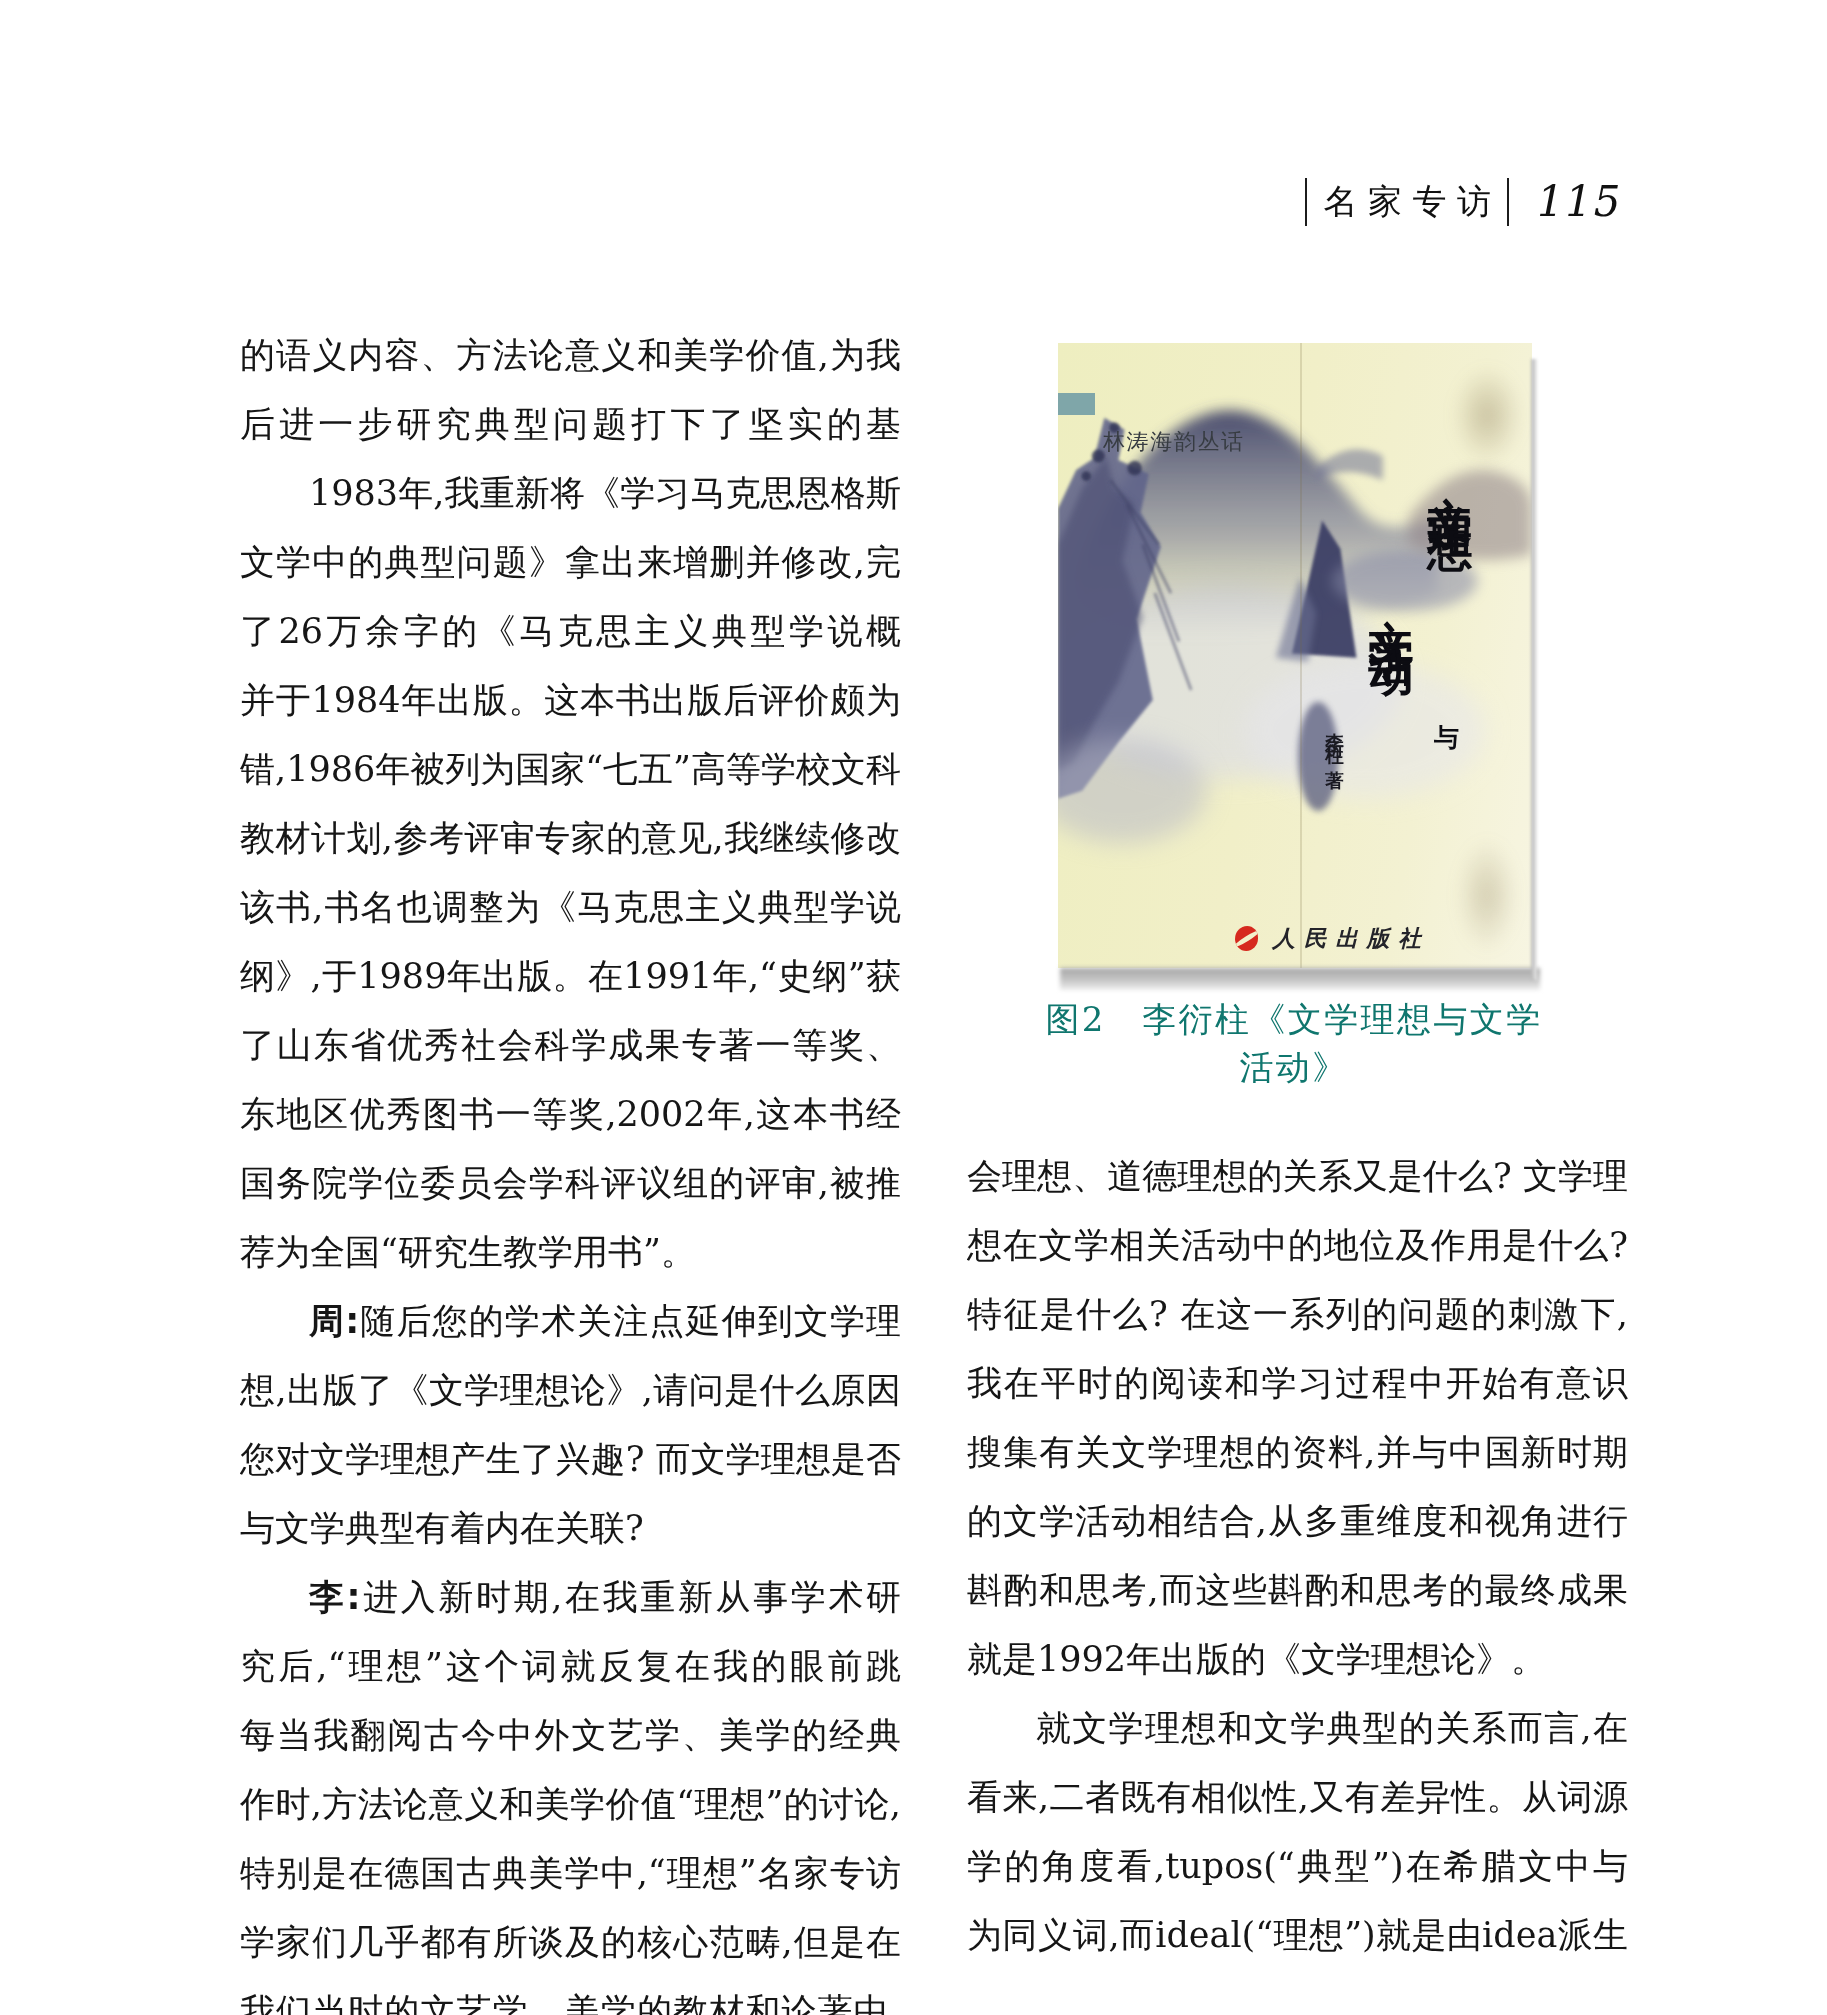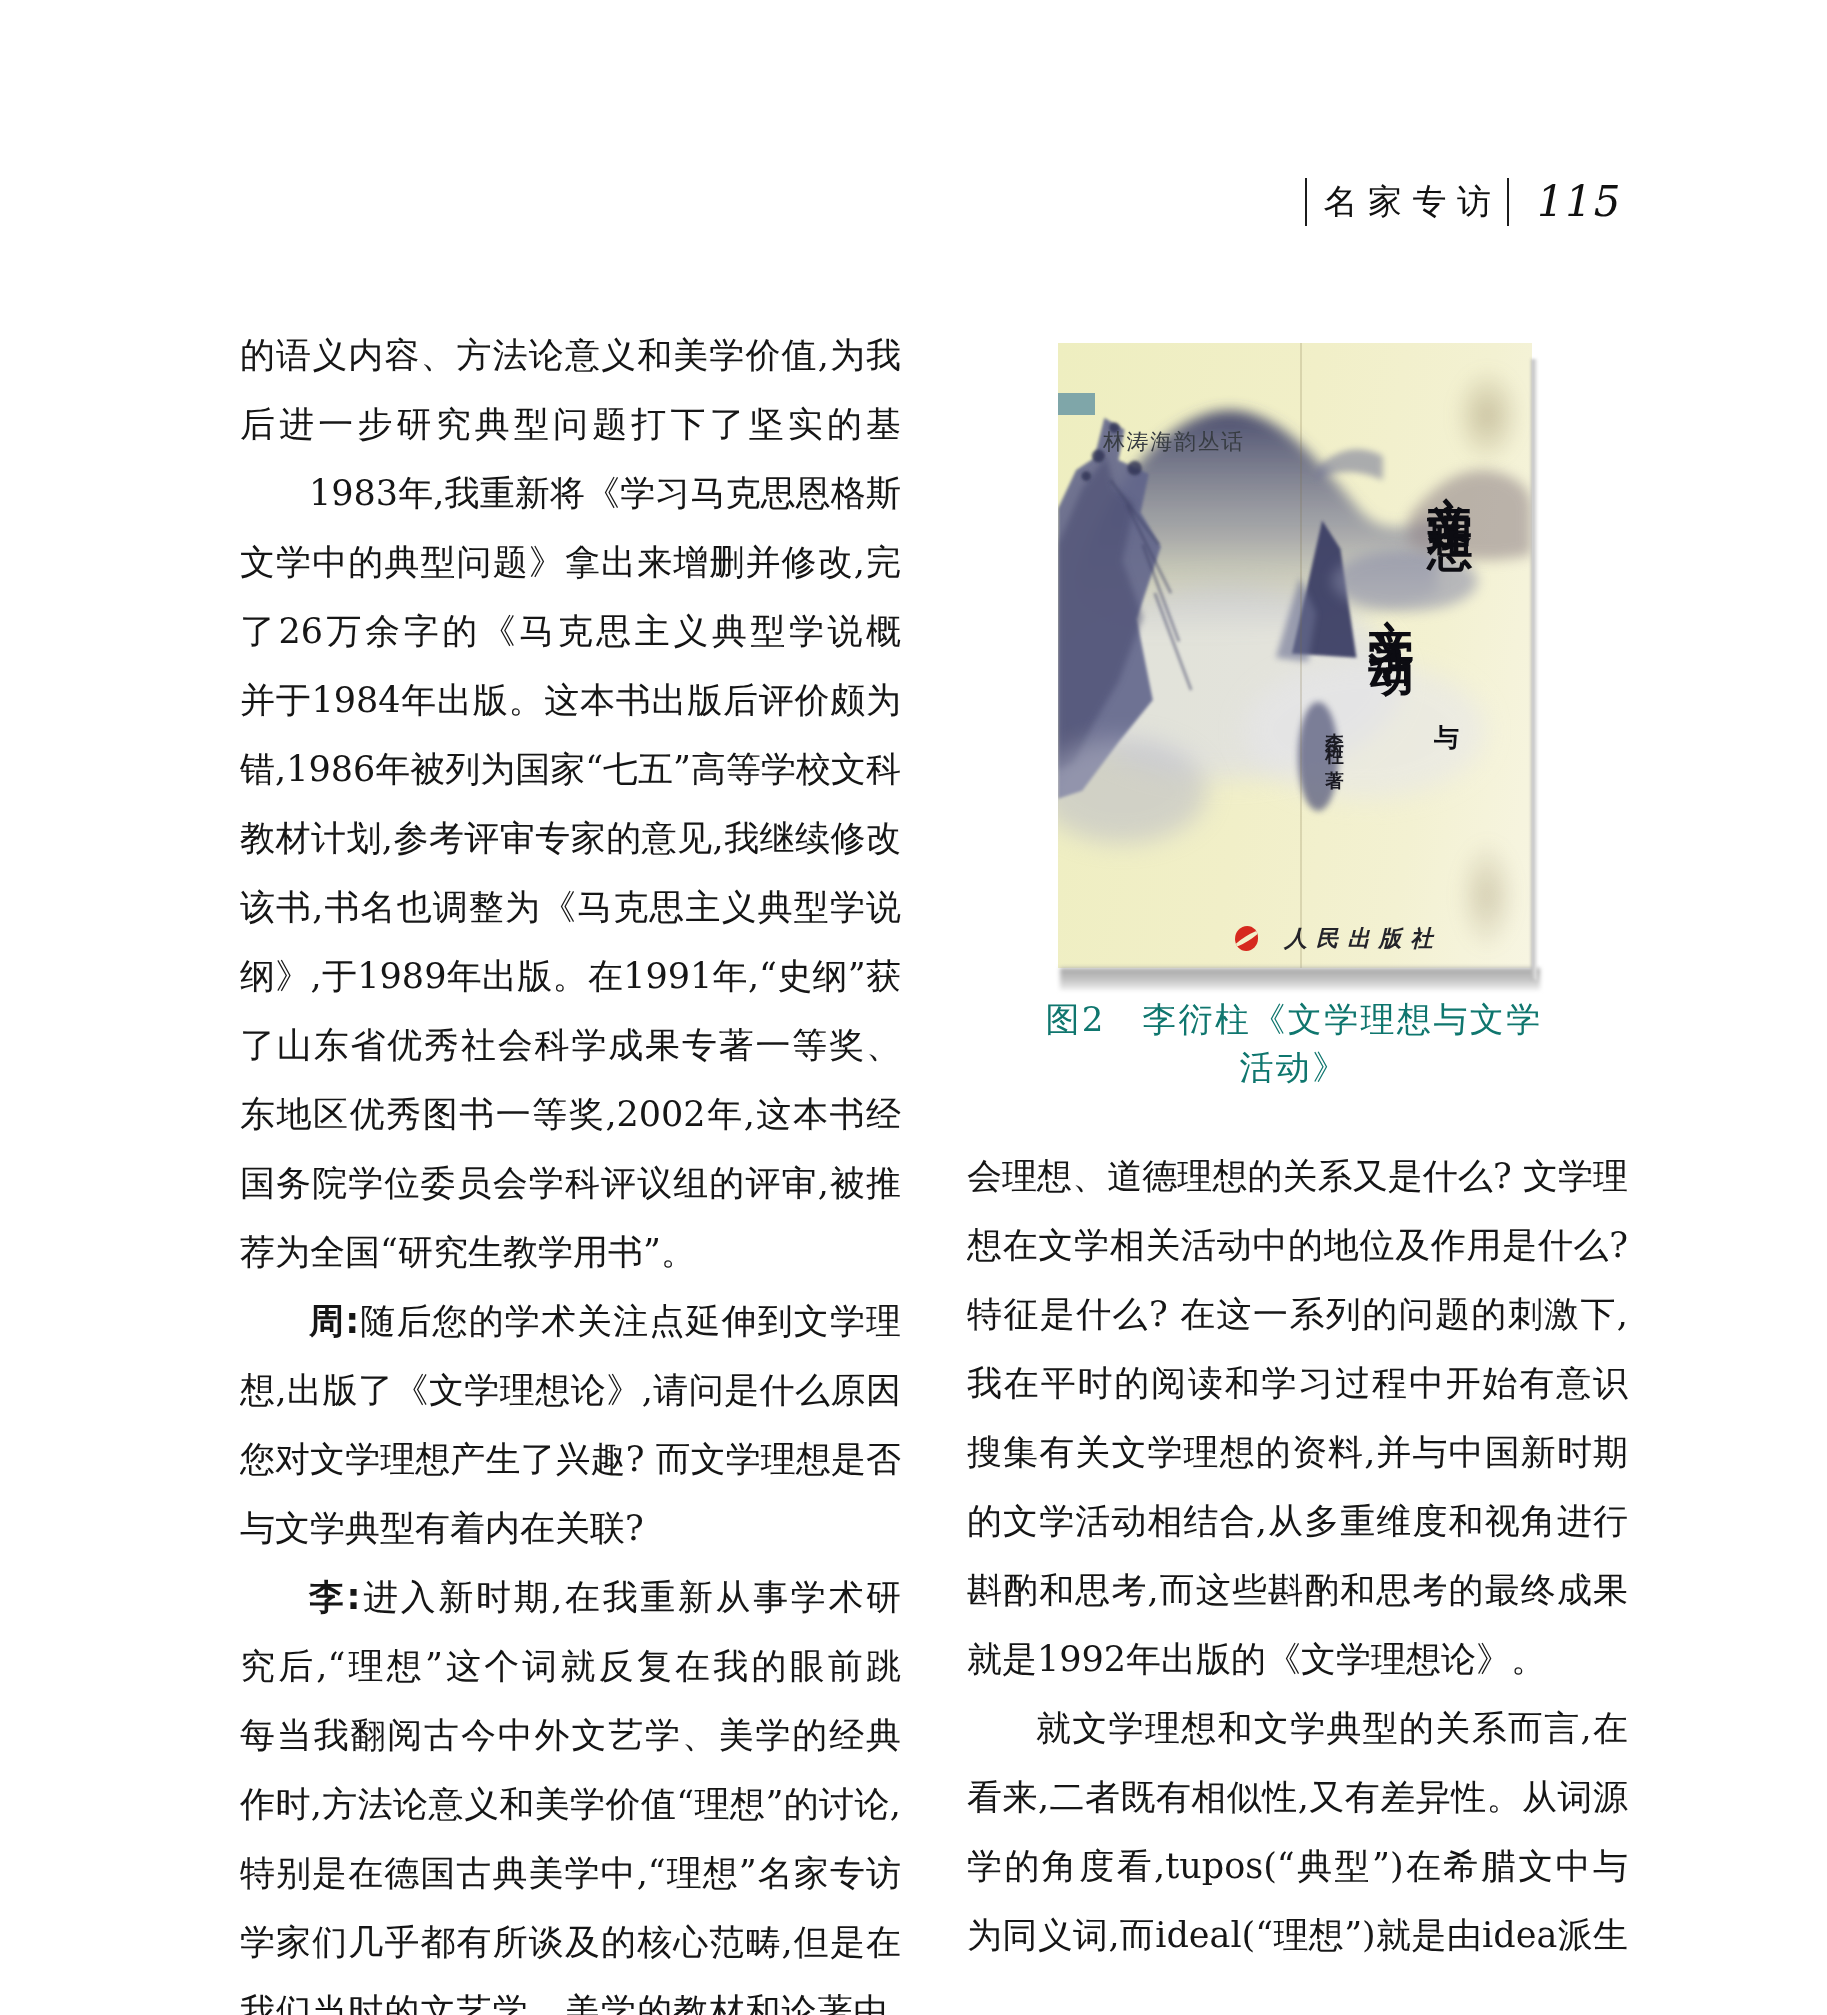--- a/index.html
+++ b/index.html
@@ -38,21 +38,21 @@
   .vtext{writing-mode:vertical-rl;text-orientation:upright;position:absolute;color:#0c0c12;}
   .title-c1{left:362px;top:117px;font-size:45px;letter-spacing:9.7px;font-weight:900;}
   .title-yu{left:372px;top:360px;font-size:25px;font-weight:900;}
   .title-c2{left:303px;top:240px;font-size:45px;letter-spacing:11.3px;font-weight:900;}
   .author{left:264px;top:375px;font-size:18.5px;letter-spacing:6.4px;color:#1a1a22;font-weight:600;}
   .author .suffix{margin-top:18.5px;display:inline-block;}
   .publisher{position:absolute;left:177px;top:580px;display:flex;align-items:center;}
   .pub-logo{position:relative;width:23.4px;height:25px;background:#d6291e;border-radius:52% 46% 50% 48%;overflow:hidden;flex:none;}
   .pub-logo::after{content:"";position:absolute;left:-12%;top:40%;width:130%;height:20%;
                    background:#f2f0ca;border-radius:50%;transform:rotate(-32deg);}
-  .pub-text{margin-left:26px;font-size:22.6px;letter-spacing:8.9px;color:#24242a;font-weight:600;font-style:italic;}
+  .pub-text{margin-left:14px;font-size:22.6px;letter-spacing:8.9px;color:#24242a;font-weight:600;font-style:italic;}
   .cover-shadow-bottom{position:absolute;left:2.4px;top:625px;width:480px;height:22px;
       background:linear-gradient(180deg,#a6a6a6 0%,#c6c6c6 55%,#eeeeee 100%);filter:blur(2px);}
   .cover-shadow-right{position:absolute;left:473px;top:16px;width:6.4px;height:621px;
       background:linear-gradient(90deg,#b3b3b3,#ececec);filter:blur(1.6px);}
   .caption{position:absolute;left:1036px;top:995px;width:516px;text-align:center;
            font-size:34px;letter-spacing:2.4px;line-height:48px;color:#0f766e;}
 </style>
 </head>
 <body>
 

